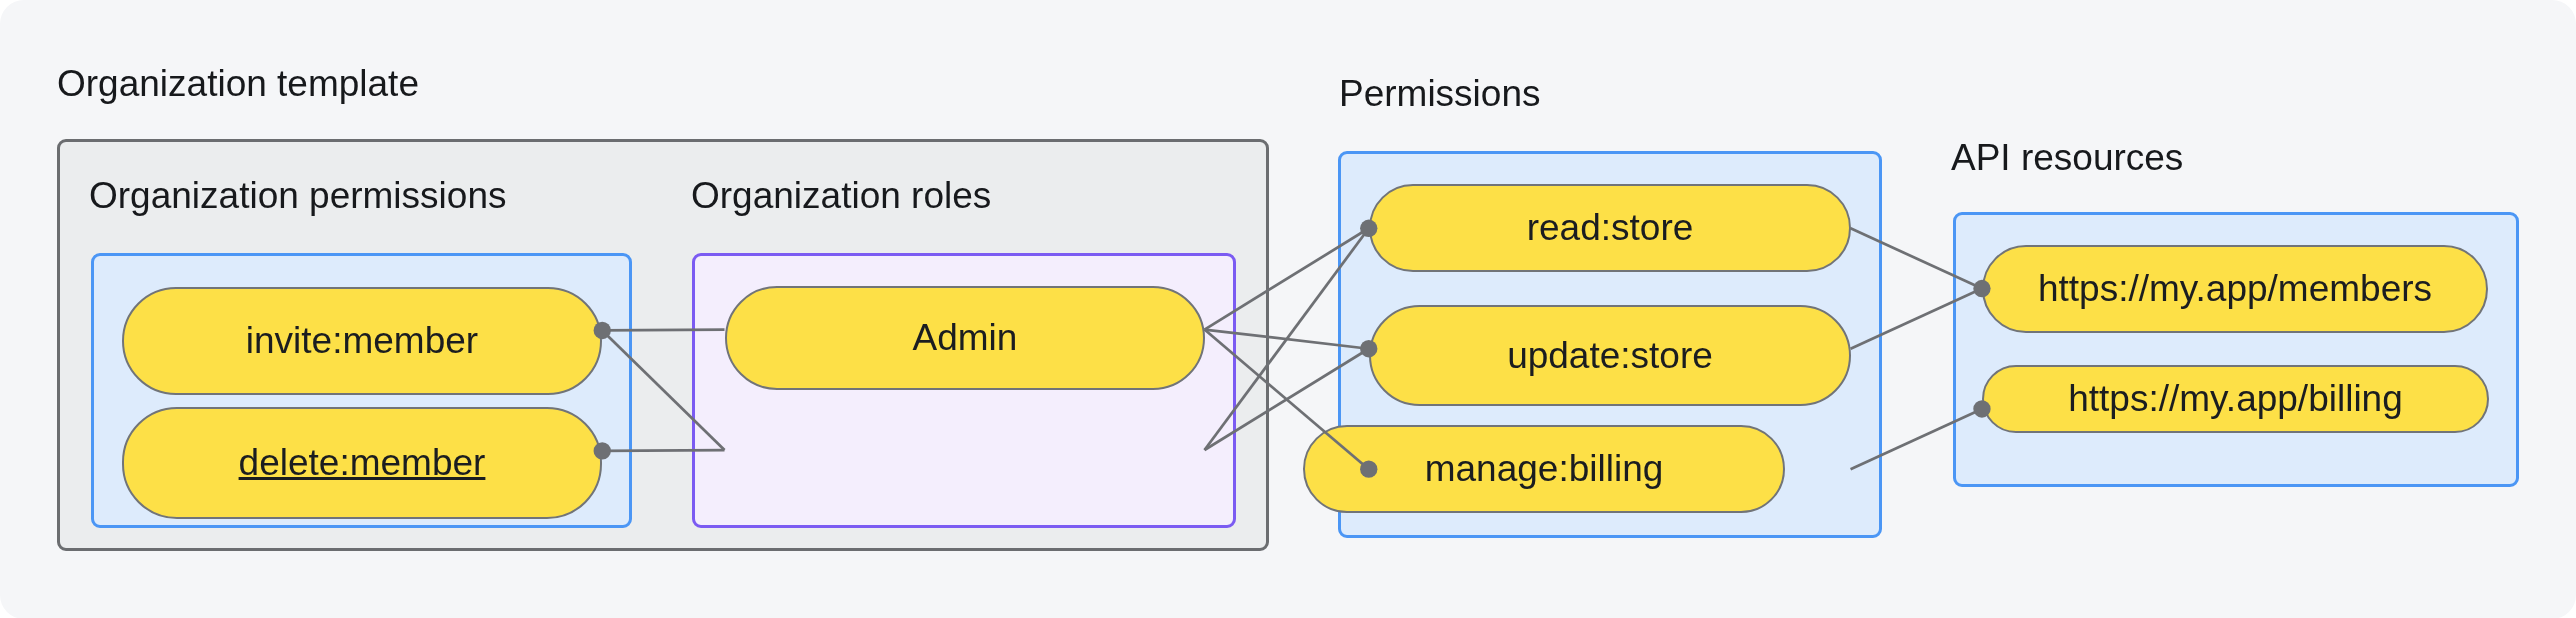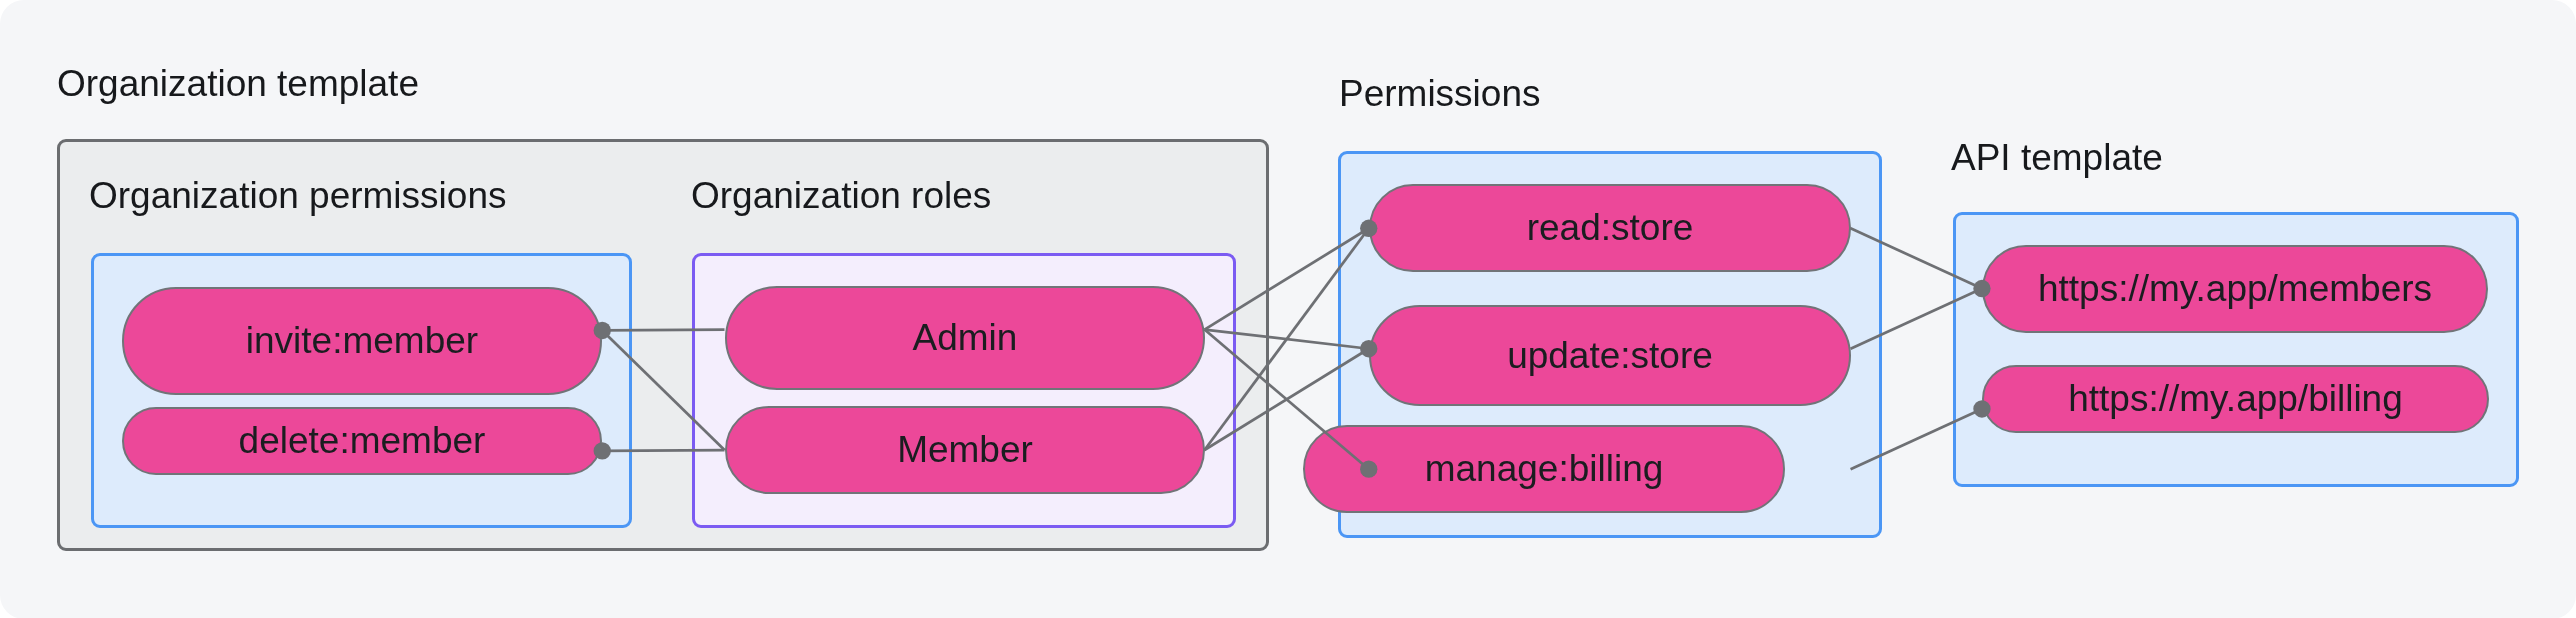--- a/index.html
+++ b/index.html
@@ -3,48 +3,47 @@
 <meta charset="utf-8">
 <style>
   html,body{margin:0;padding:0;background:#ffffff;}
   .page{position:relative;width:2576px;height:619px;background:#ffffff;font-family:"Liberation Sans",sans-serif;padding-left:40px;}
   .card{position:absolute;left:0;top:0;width:2576px;height:619px;border-radius:24px;background:#f5f6f8;overflow:hidden;}
   .section-label{position:absolute;font-size:37px;font-weight:400;color:#17191c;letter-spacing:0px;white-space:nowrap;}
   .container-box{position:absolute;box-sizing:border-box;border-radius:9px;}
   .gray-box{left:57px;top:139px;width:1212px;height:412px;background:#ebedee;border:3.7px solid #6b6d70;}
   .blue-box{background:#ddebfc;border:3.7px solid #4b96f5;}
   .purple-box{background:#f4eefd;border:3.7px solid #7b5bf2;}
-  .pill{position:absolute;box-sizing:border-box;background:#ec4899;border:2.7px solid #717478;border-radius:55px;
+  .pill{position:absolute;box-sizing:border-box;background:#fde047;border:2.7px solid #717478;border-radius:55px;
         display:flex;align-items:center;justify-content:center;font-size:37px;color:#1b1d20;white-space:nowrap;}
   .edges{position:absolute;left:0;top:0;width:2576px;height:619px;pointer-events:none;}
 </style>
 </head>
 <body>
 
 <div class="page">
   <div class="card">
 
     <div class="container-box gray-box"></div>
 
     <div class="container-box blue-box" style="left:91px;top:253px;width:541px;height:275px;"></div>
     <div class="container-box purple-box" style="left:692px;top:253px;width:544px;height:275px;"></div>
     <div class="container-box blue-box" style="left:1338px;top:151px;width:544px;height:387px;"></div>
     <div class="container-box blue-box" style="left:1953px;top:212px;width:566px;height:275px;"></div>
 
     <div class="section-label" style="left:57px;top:63px;">Organization template</div>
     <div class="section-label" style="left:89px;top:175px;">Organization permissions</div>
     <div class="section-label" style="left:691px;top:175px;">Organization roles</div>
     <div class="section-label" style="left:1339px;top:73px;">Permissions</div>
-    <div class="section-label" style="left:1951px;top:137px;">API template</div>
+    <div class="section-label" style="left:1951px;top:137px;">API resources</div>
 
     <div class="pill" style="left:122px;top:287px;width:480px;height:108px;">invite:member</div>
-    <div class="pill" style="left:122px;top:407px;width:480px;height:68px;">delete:member</div>
+    <div class="pill" style="left:122px;top:407px;width:480px;height:112px;text-decoration:underline;">delete:member</div>
 
     <div class="pill" style="left:725px;top:286px;width:480px;height:104px;">Admin</div>
-    <div class="pill" style="left:725px;top:406px;width:480px;height:88px;">Member</div>
 
     <div class="pill" style="left:1369px;top:184px;width:482px;height:88px;">read:store</div>
     <div class="pill" style="left:1369px;top:305px;width:482px;height:101px;">update:store</div>
     <div class="pill" style="left:1303px;top:425px;width:482px;height:88px;">manage:billing</div>
 
     <div class="pill" style="left:1982px;top:245px;width:506px;height:88px;text-align:center;">https://my.app/members</div>
     <div class="pill" style="left:1982px;top:365px;width:507px;height:68px;">https://my.app/billing</div>
 
     <svg id="edge-svg" class="edges" viewBox="0 0 2823 678" width="2576" height="619">
         <line x1="660" y1="362" x2="794" y2="361" stroke="#6e7074" stroke-width="3"></line>

